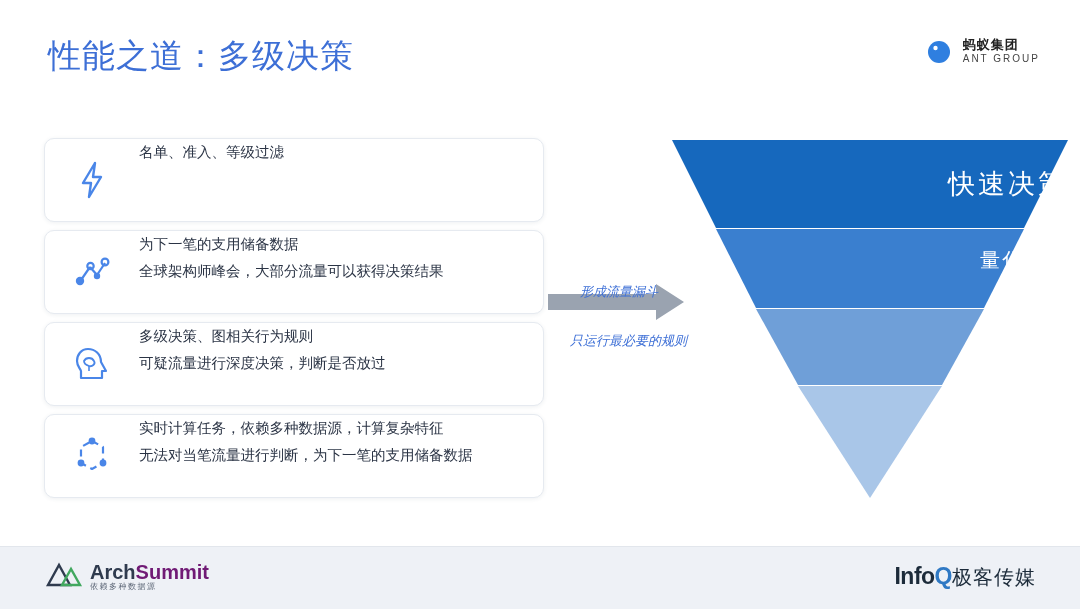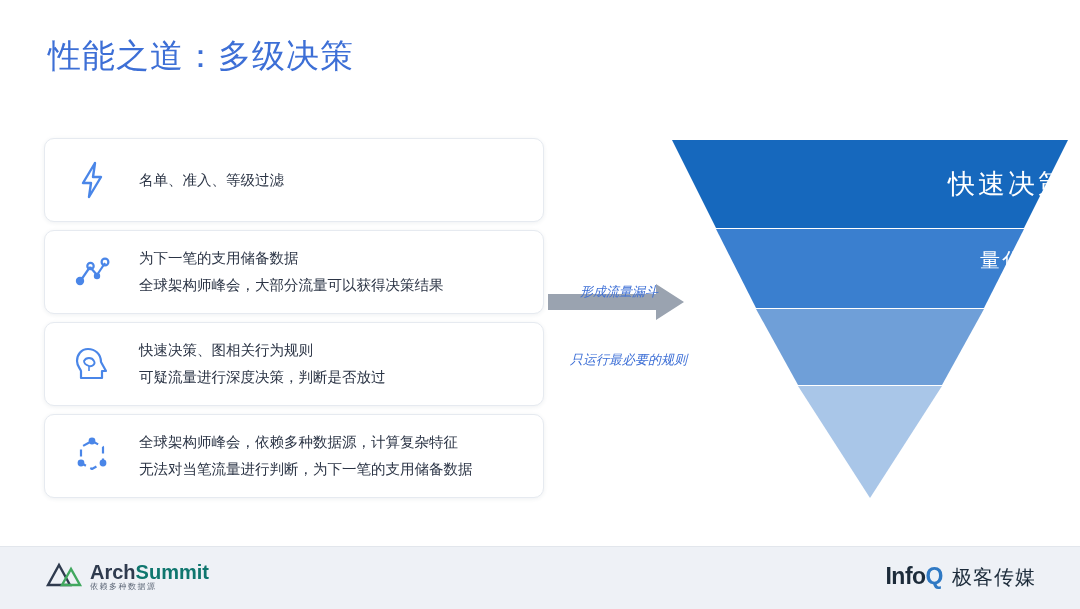--- a/index.html
+++ b/index.html
@@ -67,21 +67,20 @@
   }
   .card {
     position: relative;
     height: 84px;
     background: #ffffff;
     border: 1px solid #e6eaf0;
     border-radius: 10px;
     box-shadow: 0 1px 4px rgba(40,60,90,0.08);
     margin-bottom: 8px;
     display: flex;
-    align-items: center;
     box-sizing: border-box;
   }
   .card-icon {
     width: 94px;
     flex: 0 0 94px;
     display: flex;
     align-items: center;
     justify-content: center;
   }
   .card-body {
@@ -109,21 +108,20 @@
     color: #3d6fd6;
     white-space: nowrap;
   }
   .arrow-label.top {
     left: 580px;
     top: 283px;
   }
   .arrow-label.bottom {
     left: 570px;
     top: 332px;
-    margin-top: 19px;
   }
   
   .funnel {
     position: absolute;
     left: 672px;
     top: 140px;
     width: 396px;
     height: 360px;
   }
   .funnel svg {
@@ -162,33 +160,32 @@
     display: flex;
     flex-direction: column;
     line-height: 1.1;
   }
   .as-main {
     font-size: 20px;
     font-weight: bold;
     color: #2f3b4e;
     letter-spacing: 0px;
   }
-  .as-main .green { color: #0f766e; }
+  .as-main .green { color: #701a75; }
   .as-sub {
     font-size: 8px;
     color: #5b6575;
     letter-spacing: 1.5px;
   }
   .footer-right {
     position: absolute;
     right: 44px;
     top: 16px;
     display: flex;
     align-items: baseline;
-    gap: 9px;
   }
   .infoq {
     font-size: 23px;
     font-weight: bold;
     color: #1c2b3a;
     letter-spacing: -0.5px;
   }
   .infoq .q { color: #2f79c4; }
   .geek {
     font-size: 20px;
@@ -196,20 +193,33 @@
     letter-spacing: 1px;
   }
 </style>
 </head>
 <body>
 
 <div class="slide">
 
   <div class="title">性能之道：多级决策</div>
 
+  <div class="brand">
+    <span class="brand-mark">
+      <svg width="30" height="30" viewBox="0 0 30 30">
+        <circle cx="14" cy="16" r="11" fill="#2f7fe0"></circle>
+        <path d="M14 6 C19 8, 21 12, 19 15 C17 11, 15 9, 14 6 Z" fill="#2f7fe0"></path>
+        <circle cx="10.5" cy="12" r="2.2" fill="#ffffff"></circle>
+      </svg>
+    </span>
+    <span class="brand-text">
+      <span class="brand-cn">蚂蚁集团</span>
+      <span class="brand-en">ANT GROUP</span>
+    </span>
+  </div>
 
   <div class="cards">
 
     <div class="card">
       <div class="card-icon">
         <svg width="40" height="44" viewBox="0 0 40 44">
           <path d="M23 5 L11 25 L19 25 L17 39 L29 19 L21 19 Z" fill="none" stroke="#4a86e8" stroke-width="2.4" stroke-linejoin="round"></path>
         </svg>
       </div>
       <div class="card-body">
@@ -237,36 +247,36 @@
 
     <div class="card">
       <div class="card-icon">
         <svg width="44" height="44" viewBox="0 0 44 44">
           <path d="M32 36 L32 29 L36 29 L31 20 C31 12, 25 7, 18 7 C11 7, 7 13, 7 19 C7 24, 10 26, 11 29 L11 36 Z" fill="none" stroke="#4a86e8" stroke-width="2.2" stroke-linejoin="round"></path>
           <path d="M14 19 C16 15, 22 15, 24 19 C26 22, 22 25, 19 24 C16 23, 14 22, 14 19 Z" fill="none" stroke="#4a86e8" stroke-width="1.8"></path>
           <line x1="19" y1="24" x2="19" y2="29" stroke="#4a86e8" stroke-width="1.6"></line>
         </svg>
       </div>
       <div class="card-body">
-        <div class="card-line">快速决策、图相关行为规则</div>
+        <div class="card-line">多级决策、图相关行为规则</div>
         <div class="card-line">可疑流量进行深度决策，判断是否放过</div>
       </div>
     </div>
 
     <div class="card">
       <div class="card-icon">
         <svg width="46" height="46" viewBox="0 0 46 46">
           <path d="M23 8 L34 14 L34 30 L23 36 L12 30 L12 14 Z" fill="none" stroke="#4a86e8" stroke-width="2.2" stroke-dasharray="7 5" stroke-linejoin="round"></path>
           <circle cx="23" cy="8" r="3.4" fill="#4a86e8"></circle>
           <circle cx="34" cy="30" r="3.4" fill="#4a86e8"></circle>
           <circle cx="12" cy="30" r="3.4" fill="#4a86e8"></circle>
         </svg>
       </div>
       <div class="card-body">
-        <div class="card-line">全球架构师峰会，依赖多种数据源，计算复杂特征</div>
+        <div class="card-line">实时计算任务，依赖多种数据源，计算复杂特征</div>
         <div class="card-line">无法对当笔流量进行判断，为下一笔的支用储备数据</div>
       </div>
     </div>
 
   </div>
 
   <div class="arrow-wrap">
     <svg width="140" height="52" viewBox="0 0 140 52">
       <polygon points="0,14 108,14 108,4 136,22 108,40 108,30 0,30" fill="#9aa3b0"></polygon>
     </svg>

